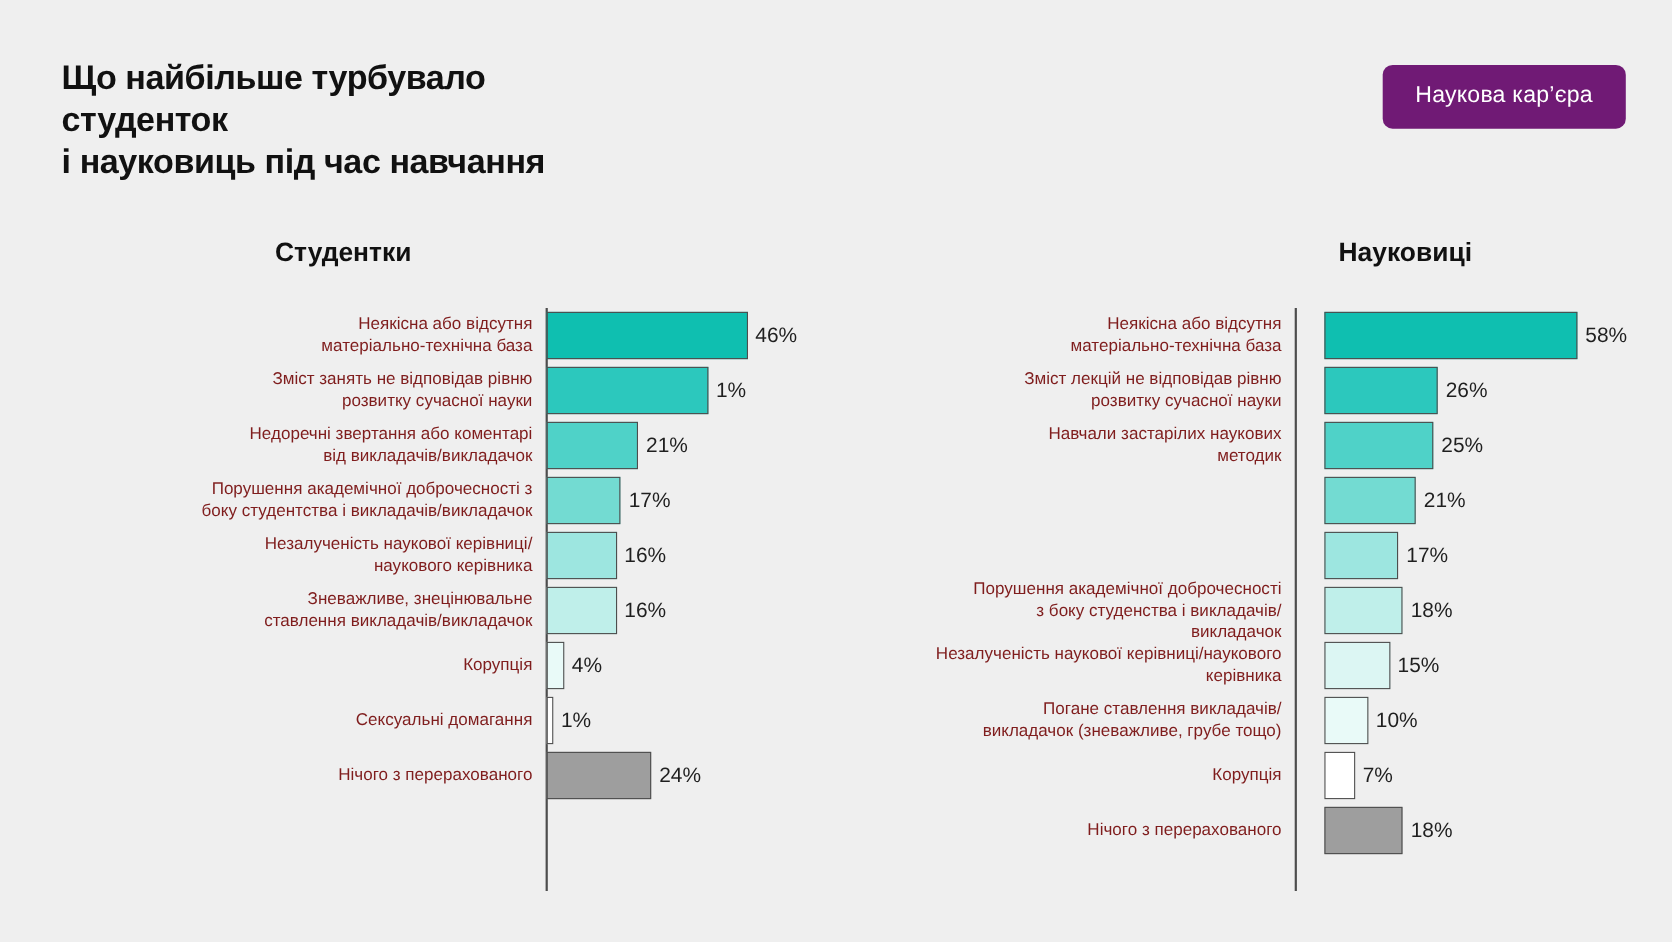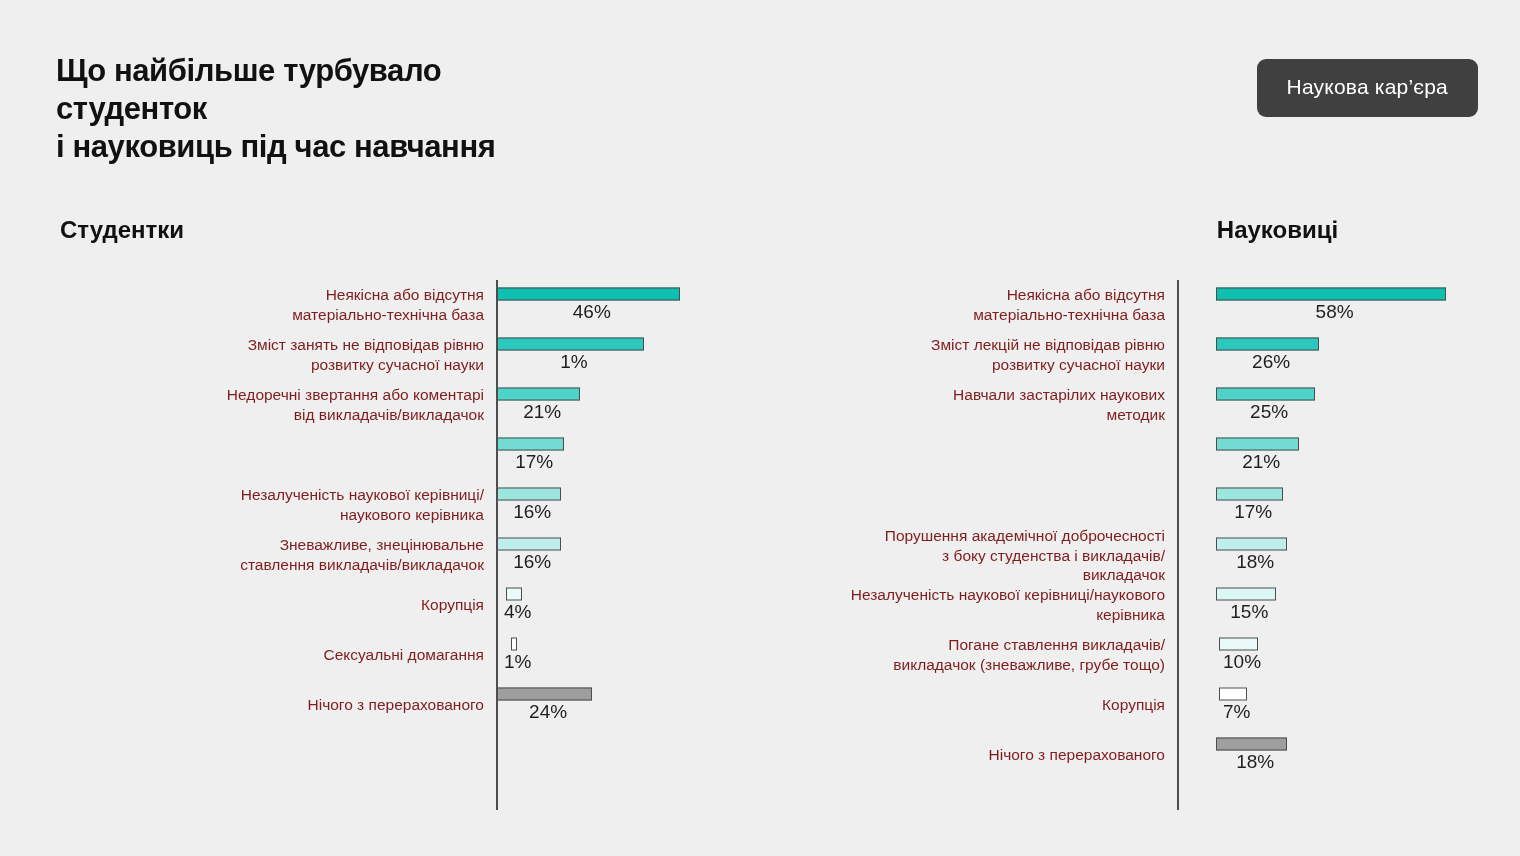--- a/index.html
+++ b/index.html
@@ -28,21 +28,21 @@
     letter-spacing: -0.4px;
     color: #111111;
     white-space: pre-line;
   }
 
   
   .badge {
     position: absolute;
     right: 42px;
     top: 59px;
-    background: #404040;
+    background: #701a75;
     color: #FFFFFF;
     font-size: 21px;
     padding: 16px 30px 18px 30px;
     border-radius: 9px;
     letter-spacing: 0.2px;
     white-space: nowrap;
   }
 
   
   .panel {
@@ -53,21 +53,21 @@
   #panel-right { left: 735px; width: 760px; }
 
   .panel-heading {
     font-size: 24px;
     font-weight: 700;
     color: #111111;
     margin: 0;
     height: 34px;
     white-space: nowrap;
   }
-  #panel-left .panel-heading  { text-align: left; padding-right: 196px; }
+  #panel-left .panel-heading  { text-align: center; padding-right: 196px; }
   #panel-right .panel-heading { text-align: center;  padding-left: 325px; }
 
   .chart {
     position: relative;
     margin-top: 30px;
     height: 530px;
   }
   .axis {
     position: absolute;
     top: 0;
@@ -102,24 +102,23 @@
   #panel-left .row-label  { left: 0; width: 424px; }
   #panel-right .row-label { left: 0; width: 430px; }
 
   .bar-wrap {
     position: absolute;
     top: 50%;
     transform: translateY(-50%);
     height: 35px;
     display: flex;
     align-items: center;
-    flex-direction: column;
   }
   #panel-left  .bar-wrap { left: 437px; }
-  #panel-right .bar-wrap { left: 443px; padding-left: 38px; }
+  #panel-right .bar-wrap { left: 431px; padding-left: 38px; }
 
   .bar {
     height: 43px;
     border: 1.6px solid #4D4D4D;
     box-sizing: border-box;
   }
   .bar-value {
     font-size: 19px;
     color: #1F1F1F;
     margin-left: 7px;
@@ -158,20 +157,22 @@
         </div>
         <div class="row">
           <div class="row-label">Недоречні звертання або коментарі
 від викладачів/викладачок</div>
           <div class="bar-wrap">
             <div class="bar" style="width: 83.37px; background: rgb(79, 210, 200);"></div>
             <span class="bar-value">21%</span>
           </div>
         </div>
         <div class="row">
+          <div class="row-label">Порушення академічної доброчесності з
+боку студентства і викладачів/викладачок</div>
           <div class="bar-wrap">
             <div class="bar" style="width: 67.49px; background: rgb(115, 219, 210);"></div>
             <span class="bar-value">17%</span>
           </div>
         </div>
         <div class="row">
           <div class="row-label">Незалученість наукової керівниці/
 наукового керівника</div>
           <div class="bar-wrap">
             <div class="bar" style="width: 63.52px; background: rgb(157, 230, 224);"></div>

